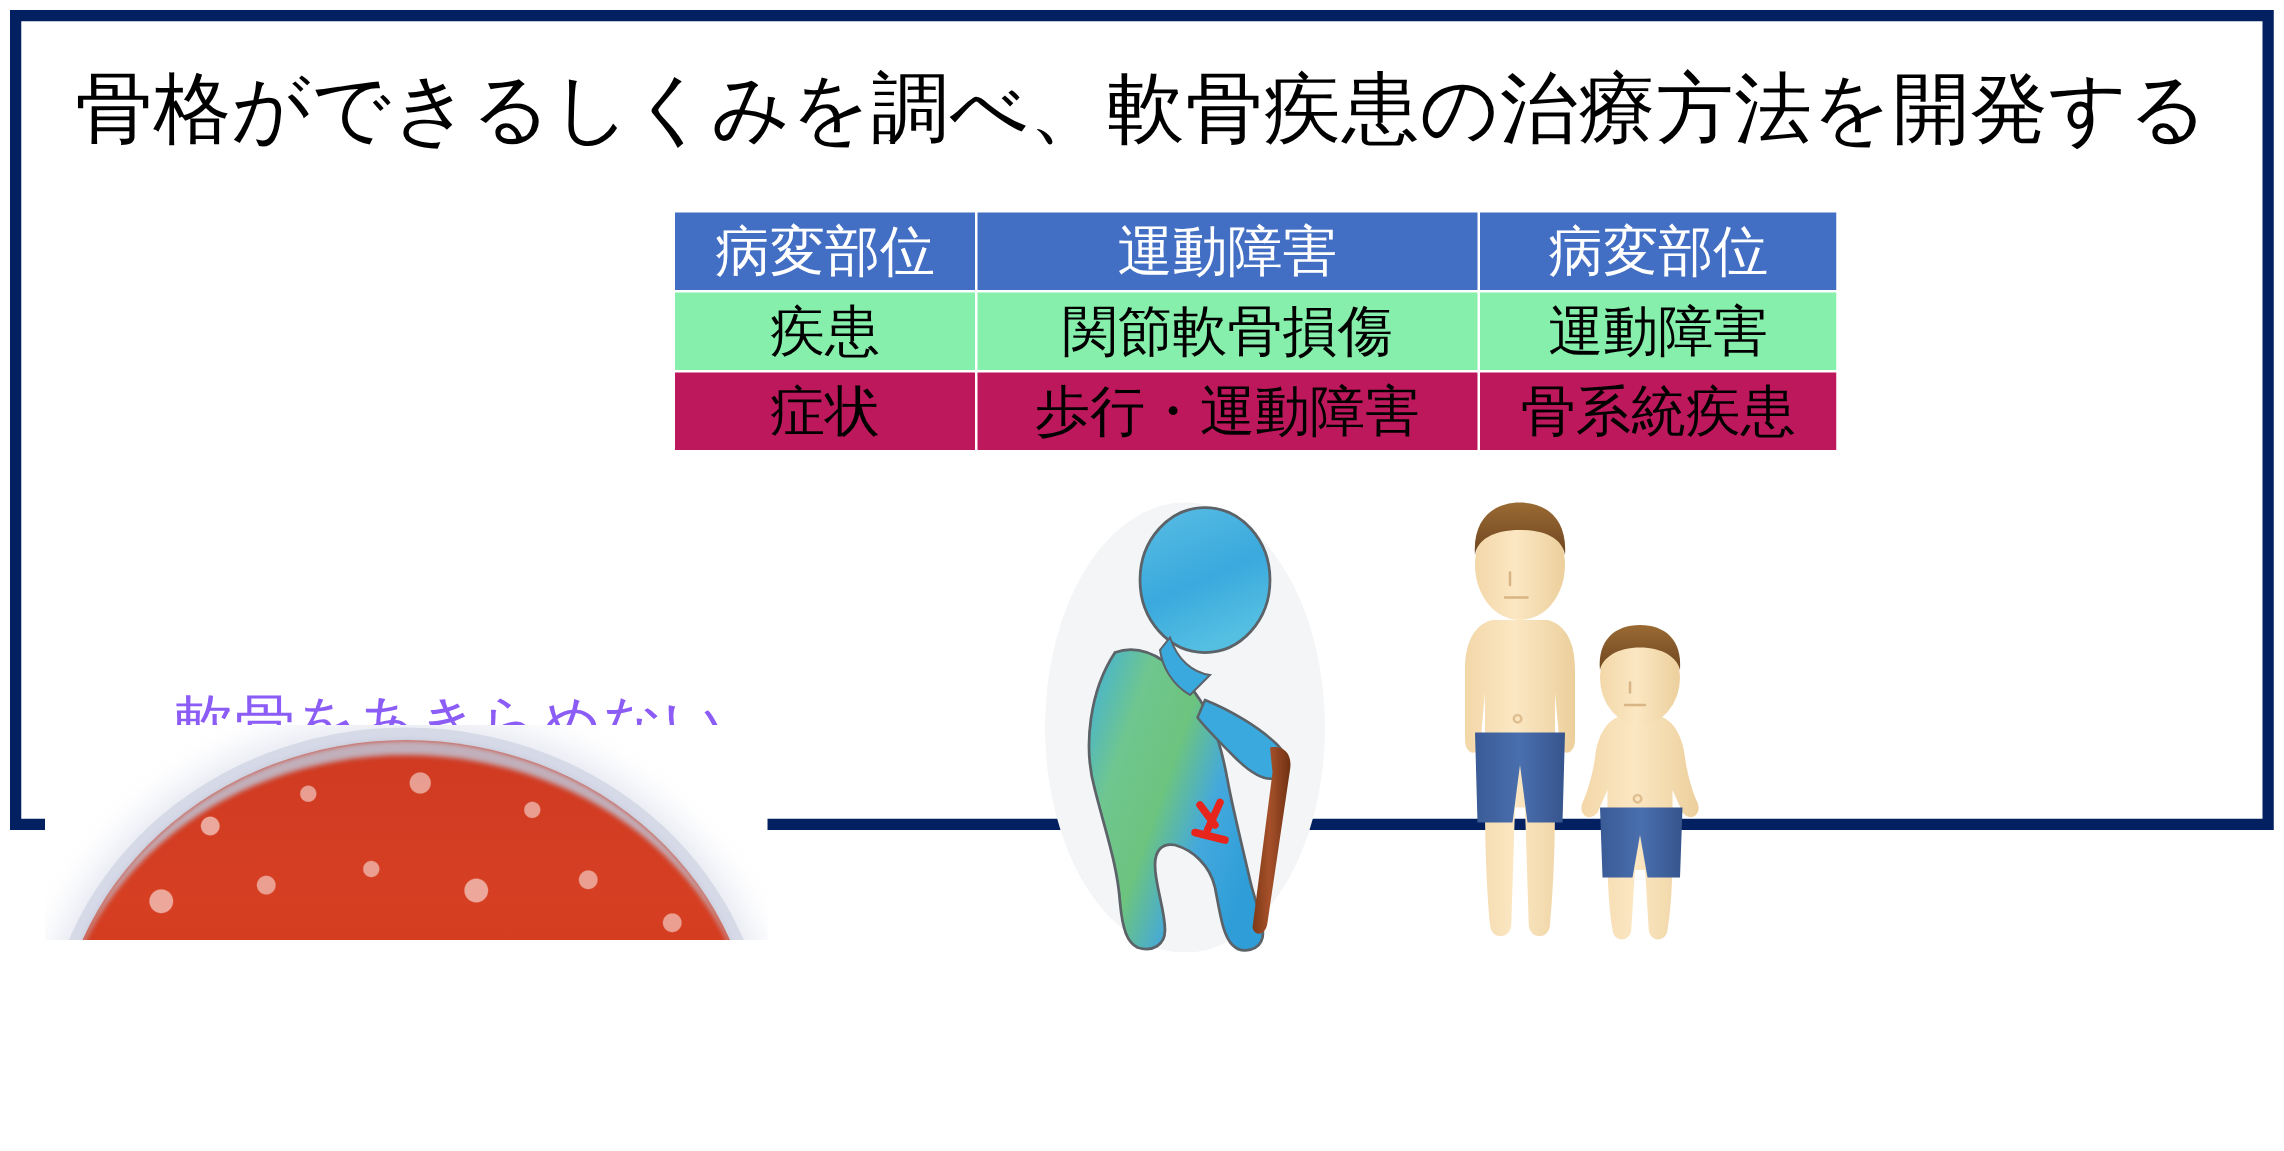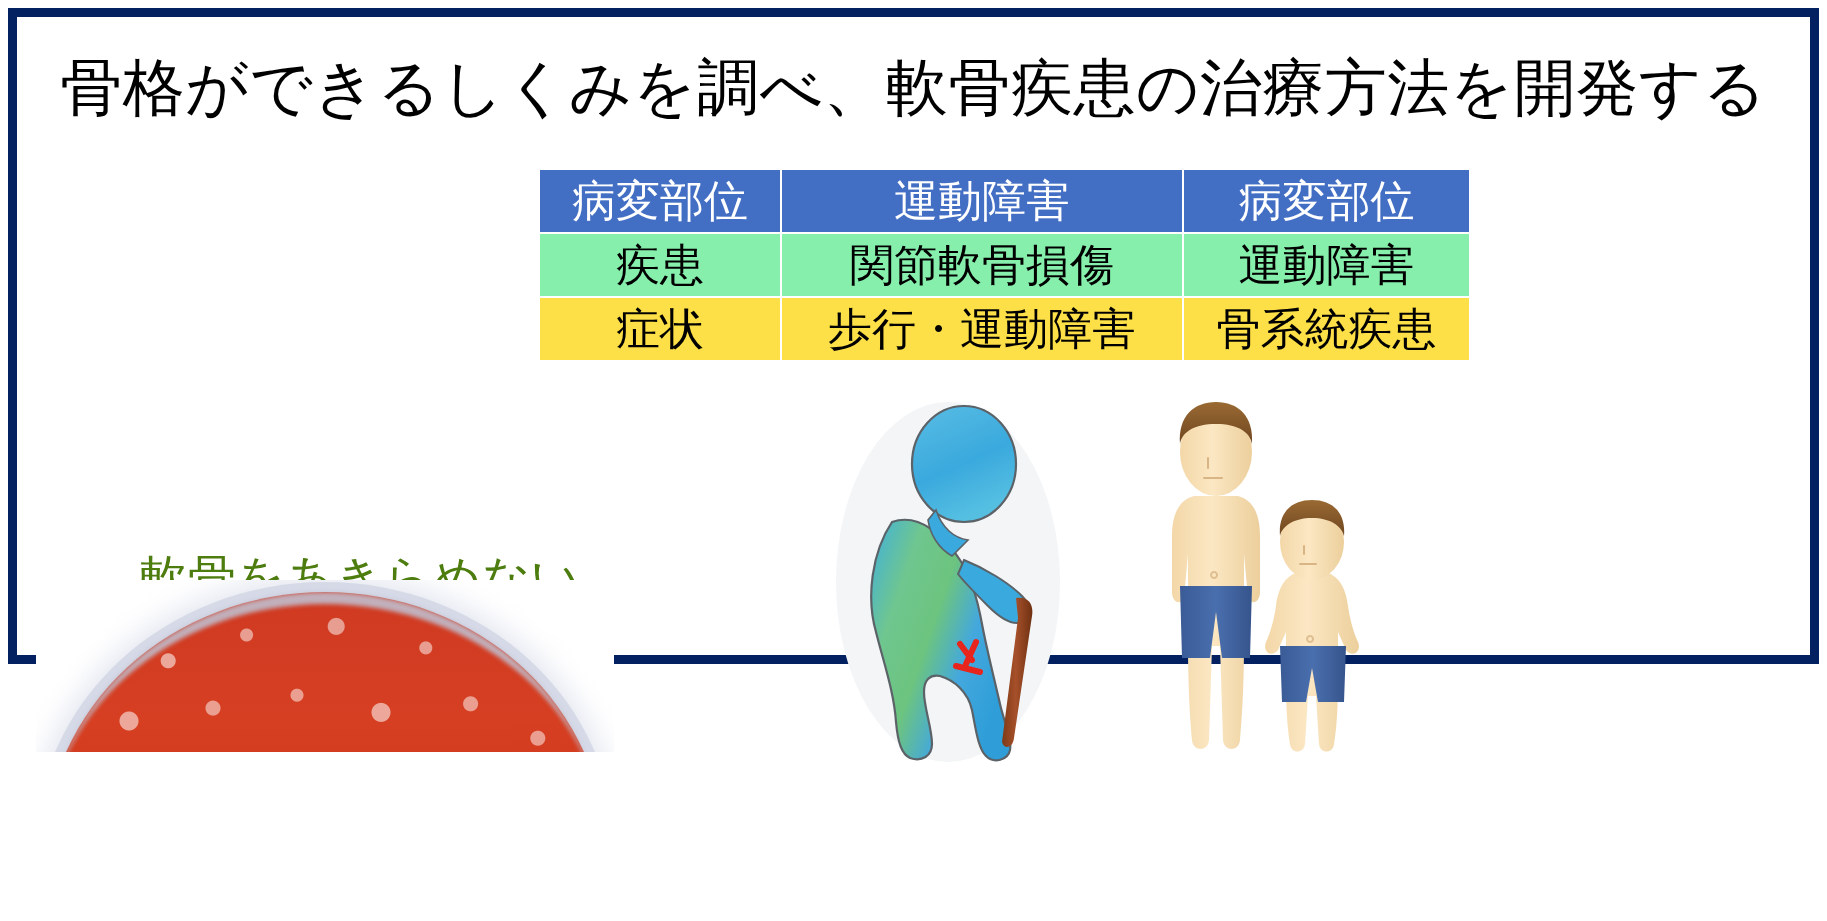--- a/index.html
+++ b/index.html
@@ -55,28 +55,28 @@
     white-space:nowrap;
   }
   #fact-table col.c1{width:240px;}
   #fact-table col.c2{width:400px;}
   #fact-table col.c3{width:285px;}
   #fact-table tr.head td{
     background:#426ec4;
     color:#ffffff;
   }
   #fact-table tr.r1 td{ background:#86efac; }
-  #fact-table tr.r2 td{ background:#fde047; }
+  #fact-table tr.r2 td{ background:#be185d; }
 
   
   #left-caption{
     position:absolute;
     left:140px;top:546px;
     font-size:48px;
-    color:#4d7c0f;
+    color:#8b5cf6;
     white-space:nowrap;
   }
 
   
   #cartilage{
     position:absolute;
     left:36px;top:580px;
     width:578px;height:172px;
     overflow:hidden;
     background:#ffffff;

